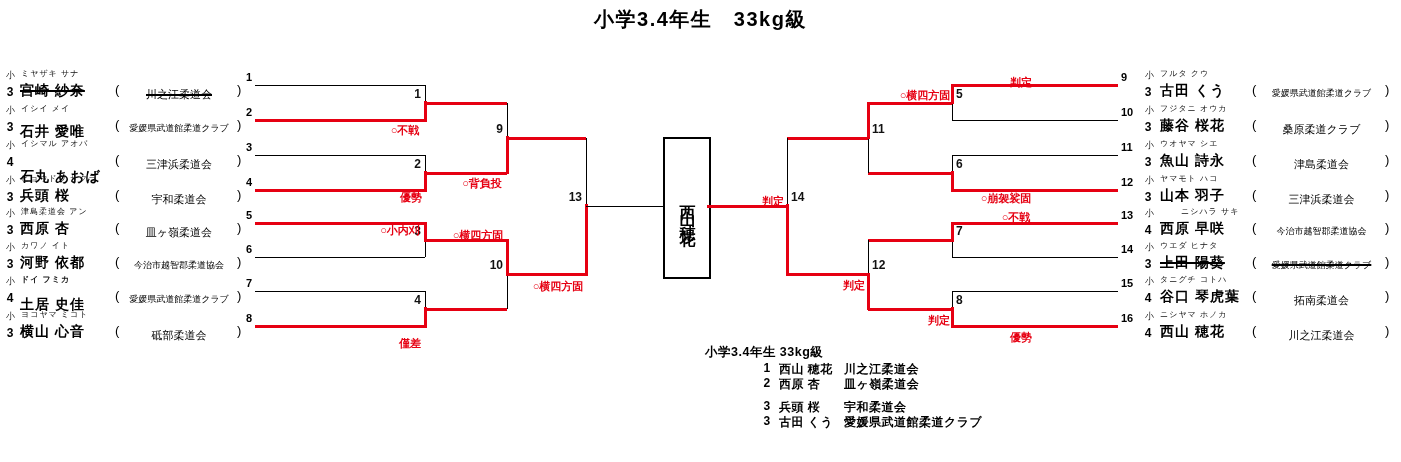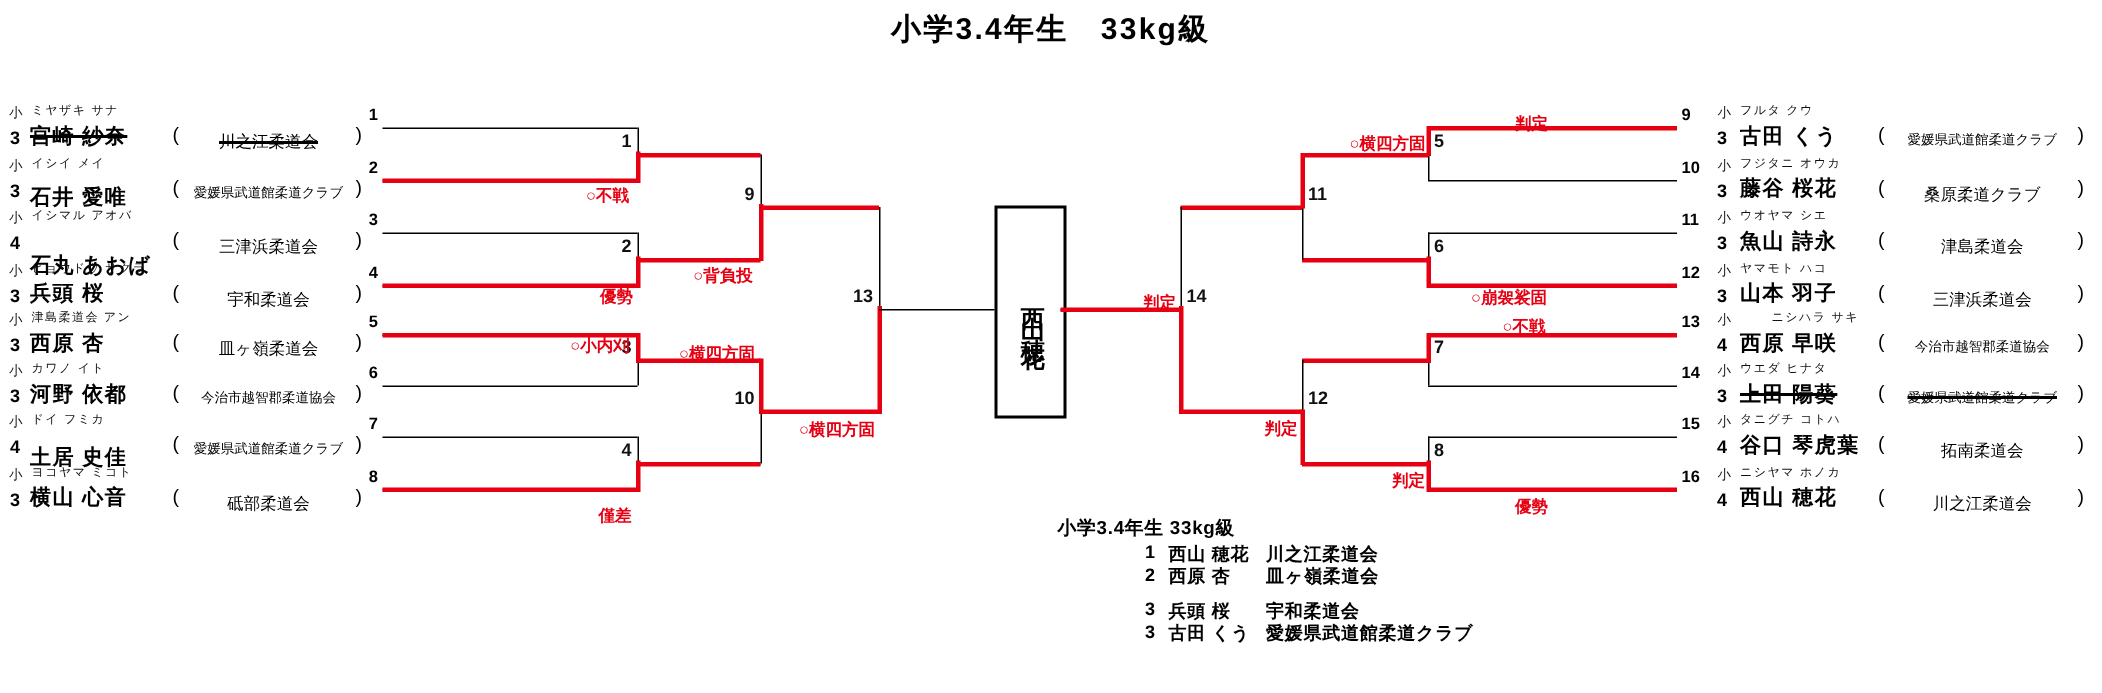--- a/index.html
+++ b/index.html
@@ -86,21 +86,21 @@
     <div class="abs school" style="left: 6px; top: 241px;">小</div>
     <div class="abs kana" style="left: 21px; top: 240px;">カワノ イト</div>
     <div class="abs gradeNum" style="left: 4px; top: 257px; width: 12px; text-align: center;">3</div>
     <div class="abs pname" style="left: 20px; top: 254px; text-align: center;">河野 依都</div>
     <div class="abs paren" style="left: 115px; top: 254px;">(</div>
     <div class="abs club small" style="left: 122px; top: 259px; width: 114px;">今治市越智郡柔道協会</div>
     <div class="abs paren" style="left: 237px; top: 254px;">)</div>
     <div class="abs seedNum" style="left: 236px; top: 243px; width: 16px; text-align: right;">6</div>
     <div class="abs" style="left: 255px; top: 291px; width: 170px; height: 1px; background: rgb(0, 0, 0);"></div>
     <div class="abs school" style="left: 6px; top: 275px;">小</div>
-    <div class="abs kana" style="left: 21px; top: 274px;">ドイ フミカ</div>
+    <div class="abs kana" style="left: 21px; top: 274px; font-weight: bold;">ドイ フミカ</div>
     <div class="abs gradeNum" style="left: 4px; top: 291px; width: 12px; text-align: center;">4</div>
     <div class="abs pname" style="left: 20px; top: 296px;">土居 史佳</div>
     <div class="abs paren" style="left: 115px; top: 288px;">(</div>
     <div class="abs club small" style="left: 122px; top: 293px; width: 114px;">愛媛県武道館柔道クラブ</div>
     <div class="abs paren" style="left: 237px; top: 288px;">)</div>
     <div class="abs seedNum" style="left: 236px; top: 277px; width: 16px; text-align: right;">7</div>
     <div class="abs" style="left: 255px; top: 326px; width: 170px; height: 1px; background: rgb(0, 0, 0);"></div>
     <div class="abs" style="left: 255px; top: 325px; width: 170px; height: 3px; background: rgb(230, 0, 18);"></div>
     <div class="abs school" style="left: 6px; top: 310px;">小</div>
     <div class="abs kana" style="left: 21px; top: 309px; font-family: Liberation Serif, serif;">ヨコヤマ ミコト</div>

